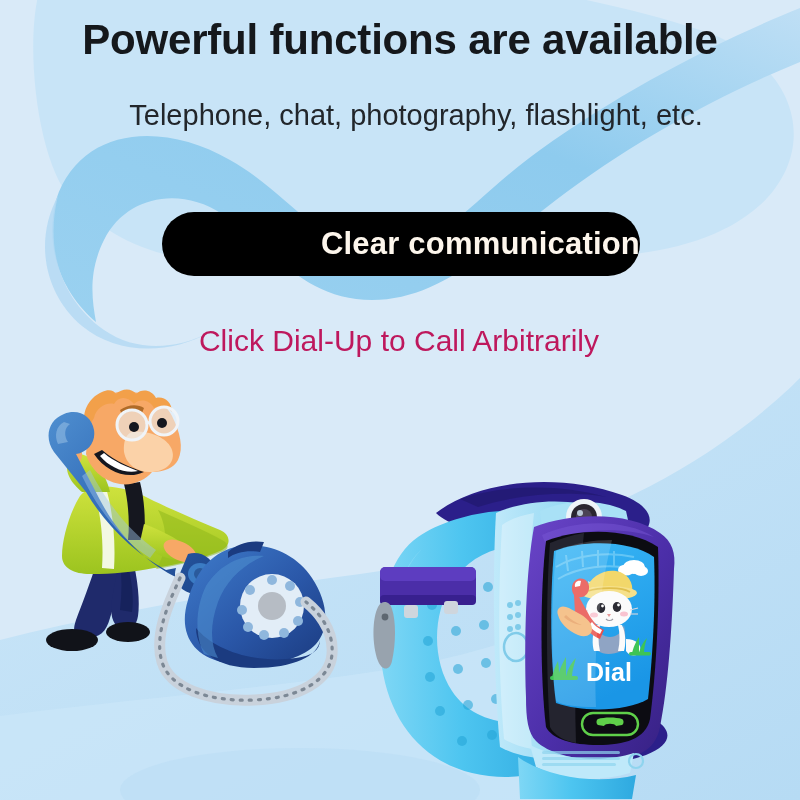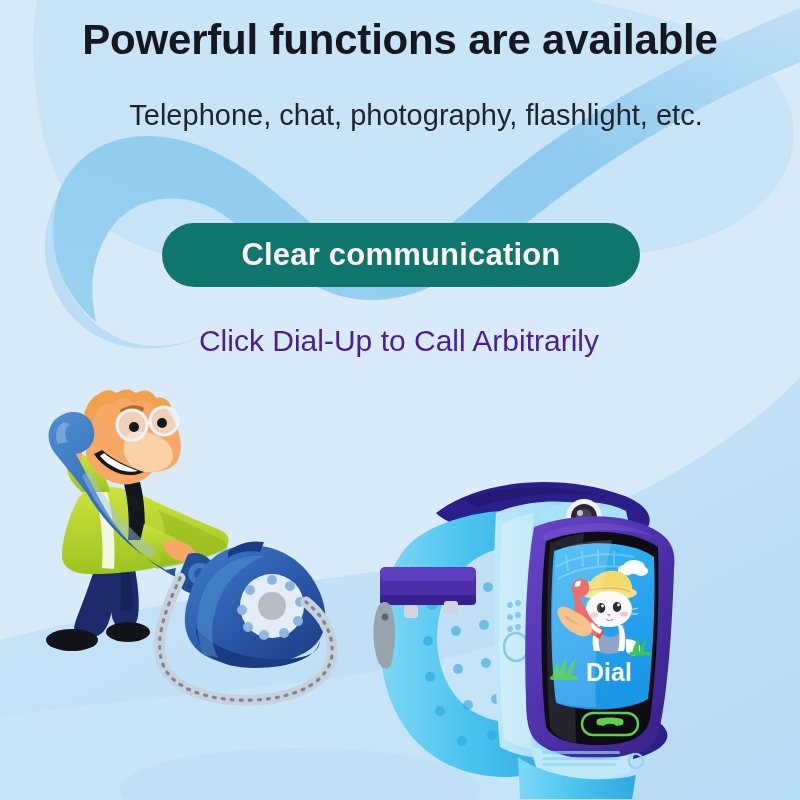--- a/index.html
+++ b/index.html
@@ -16,29 +16,29 @@
     position:absolute;left:0;top:-12px;width:800px;text-align:center;
     font-size:42px;font-weight:700;color:#15181c;letter-spacing:-.2px;
     line-height:1.15;white-space:nowrap;
   }
   .subline{
     position:absolute;left:16px;top:70px;width:800px;text-align:center;
     font-size:29px;font-weight:400;color:#22262b;white-space:nowrap;
   }
   .cta-button{
     position:absolute;left:162px;top:212px;width:478px;height:64px;
-    border-radius:34px;background:#0f766e;border:none;padding:0;
-    display:flex;align-items:center;justify-content:center;cursor:pointer;margin-top:11px;
+    border-radius:34px;background:#000000;border:none;padding:0;
+    display:flex;align-items:center;justify-content:flex-end;cursor:pointer;
   }
   .cta-button span{
     font-size:31px;font-weight:bold;color:#fdf6ec;letter-spacing:.2px;white-space:nowrap;
   }
   .cta-caption{
     position:absolute;left:0;top:294px;width:798px;text-align:center;
-    font-size:30px;font-weight:400;color:#4c1d95;white-space:nowrap;
+    font-size:30px;font-weight:400;color:#be185d;white-space:nowrap;
   }
 
   
   .illo{position:absolute;}
   #telephone-illustration{left:28px;top:388px;width:340px;height:340px;}
   #smartwatch-illustration{left:360px;top:455px;width:340px;height:345px;}
 </style>
 </head>
 <body>
 

